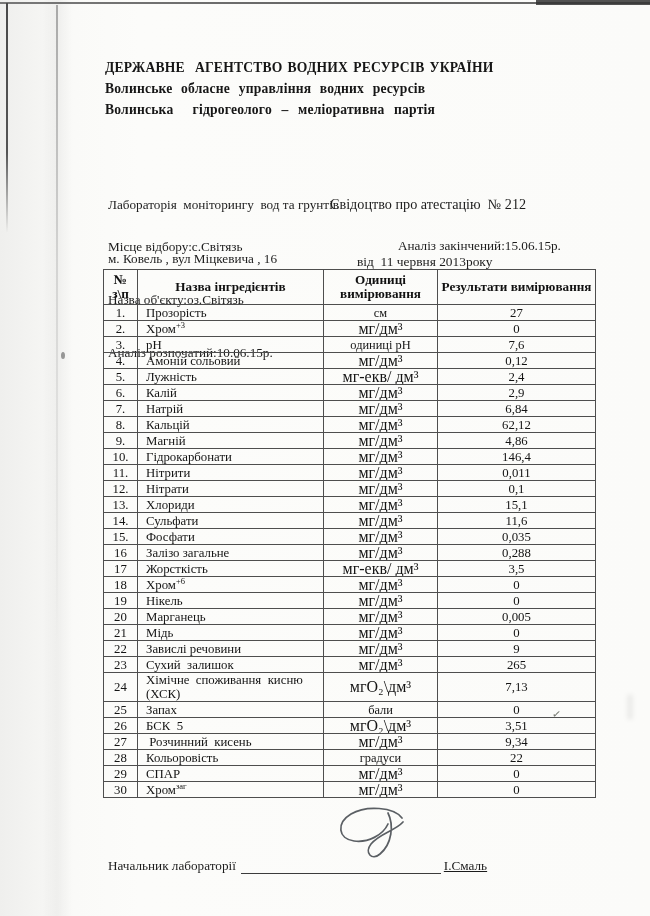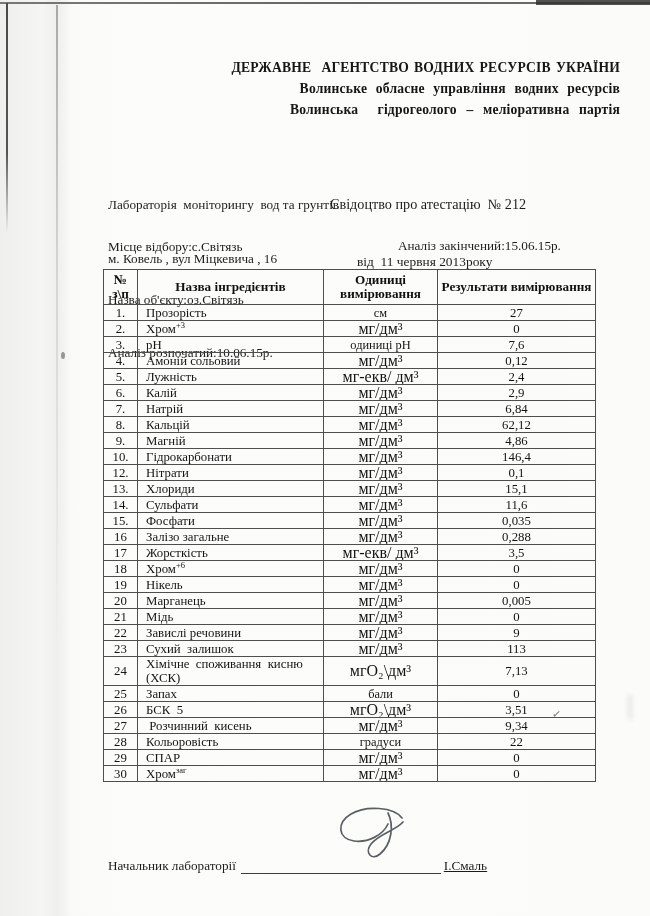--- a/index.html
+++ b/index.html
@@ -18,21 +18,21 @@
   .crease {position:absolute; left:56px; top:5px; width:2px; height:640px;
     background:linear-gradient(180deg,rgba(110,110,110,.55),rgba(140,140,140,.28) 40%,rgba(150,150,150,.13) 72%,rgba(150,150,150,0));}
   .crease-soft {position:absolute; left:42px; top:0; width:30px; height:100%;
     background:linear-gradient(90deg,rgba(0,0,0,0),rgba(0,0,0,.035),rgba(0,0,0,0));}
   .speck {position:absolute; left:61px; top:352px; width:4px; height:7px;
     background:rgba(75,75,75,.55); border-radius:50%; filter:blur(.6px);}
   .smudge {position:absolute; left:627px; top:694px; width:6px; height:26px;
     background:rgba(0,0,0,.06); filter:blur(2px); border-radius:3px;}
 
   
-  .org-header {position:absolute; left:105px; top:57px; width:515px; text-align:right;
+  .org-header {position:absolute; left:105px; top:57px; width:515px; text-align:left;
     font-weight:bold; font-size:13.6px; line-height:21px; color:#161616; letter-spacing:.2px;}
   .org-header .l1 {white-space:pre-wrap; word-spacing:1.5px;}
   .org-header .l2 {white-space:pre-wrap; word-spacing:5px;}
   .org-header .l3 {white-space:pre-wrap; word-spacing:6px;}
 
   
   .lab-left {position:absolute; left:108px; top:160px; font-size:13.2px; line-height:18px; white-space:pre-wrap;}
   .cert {position:absolute; left:330px; top:157px; font-size:14.2px; line-height:19px; white-space:pre-wrap;}
   .cert .cert-date {font-size:13.4px; padding-left:27px;}
 
@@ -173,20 +173,26 @@
           <td class="c-unit small">мг/дм³</td>
           <td class="c-result">4,86</td>
         </tr>
         <tr>
           <td class="c-num">10.</td>
           <td class="c-name"><span>Гідрокарбонати</span></td>
           <td class="c-unit small">мг/дм³</td>
           <td class="c-result">146,4</td>
         </tr>
         <tr>
+          <td class="c-num">11.</td>
+          <td class="c-name"><span>Нітрити</span></td>
+          <td class="c-unit small">мг/дм³</td>
+          <td class="c-result">0,011</td>
+        </tr>
+        <tr>
           <td class="c-num">12.</td>
           <td class="c-name"><span>Нітрати</span></td>
           <td class="c-unit small">мг/дм³</td>
           <td class="c-result">0,1</td>
         </tr>
         <tr>
           <td class="c-num">13.</td>
           <td class="c-name"><span>Хлориди</span></td>
           <td class="c-unit small">мг/дм³</td>
           <td class="c-result">15,1</td>
@@ -242,21 +248,21 @@
         <tr>
           <td class="c-num">22</td>
           <td class="c-name"><span>Завислі речовини</span></td>
           <td class="c-unit small">мг/дм³</td>
           <td class="c-result">9</td>
         </tr>
         <tr>
           <td class="c-num">23</td>
           <td class="c-name"><span>Сухий  залишок</span></td>
           <td class="c-unit small">мг/дм³</td>
-          <td class="c-result">113</td>
+          <td class="c-result">265</td>
         </tr>
         <tr>
           <td class="c-num">24</td>
           <td class="c-name"><span>Хімічне  споживання  кисню (ХСК)</span></td>
           <td class="c-unit small">мгО₂\дм³</td>
           <td class="c-result">7,13</td>
         </tr>
         <tr>
           <td class="c-num">25</td>
           <td class="c-name"><span>Запах</span></td>

